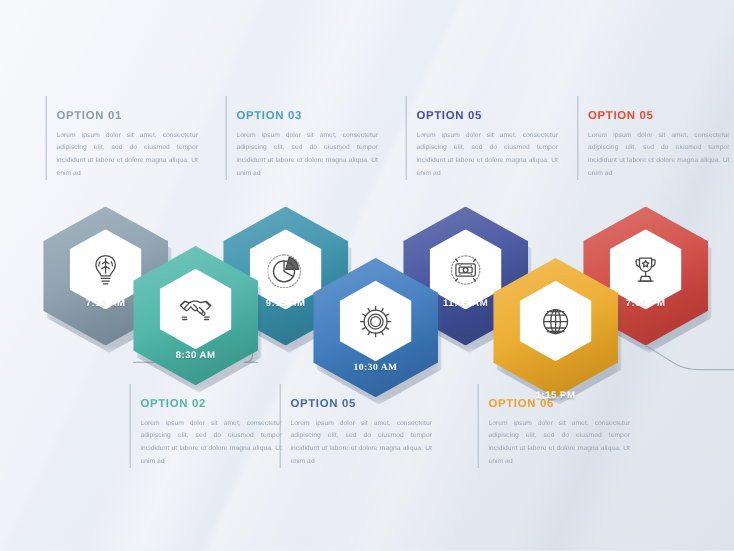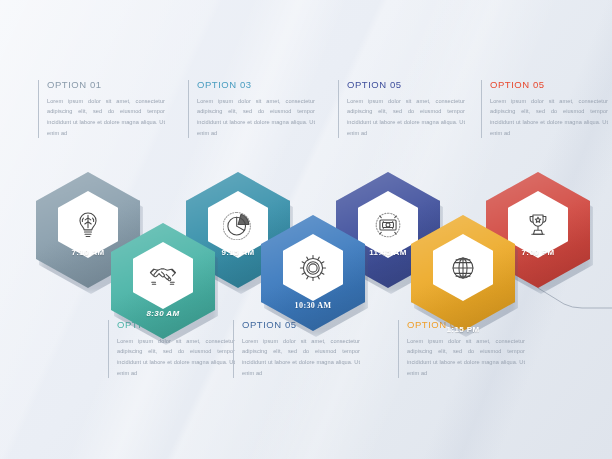--- a/index.html
+++ b/index.html
@@ -54,23 +54,23 @@
   
   .txt {
     position: absolute;
     width: 118px;
     padding-left: 8px;
     border-left: 1.5px solid #b9c2ce;
     box-sizing: content-box;
   }
   .txt .title {
     font-size: 9.5px;
-    font-weight: normal;
+    font-weight: bold;
     letter-spacing: 0.55px;
-    margin: 0 0 6px 0;
+    margin: 12px 0 6px 0;
     line-height: 1;
   }
   .txt .body {
     font-size: 5.6px;
     line-height: 1.92;
     color: #9aa4b2;
     text-align: justify;
     margin: 0;
     letter-spacing: 0.05px;
   }
@@ -185,21 +185,21 @@
         <div class="hex-inner">
           <svg width="30" height="30" viewBox="0 0 32 32">
             <path stroke="#4a4a4a" fill="none" stroke-width="1.15" stroke-linecap="round" stroke-linejoin="round" d="M16 3.2c-5 0-8.6 3.7-8.6 8.3 0 3.2 1.7 5.2 3.1 6.8.9 1 1.3 1.8 1.4 2.9h8.2c.1-1.1.5-1.9 1.4-2.9 1.4-1.6 3.1-3.6 3.1-6.8 0-4.6-3.6-8.3-8.6-8.3z"></path>
             <path stroke="#4a4a4a" fill="none" stroke-width="1.15" stroke-linecap="round" stroke-linejoin="round" d="M12.2 23.4h7.6M12.8 25.9h6.4M14 28.3h4"></path>
             <path stroke="#4a4a4a" fill="none" stroke-width="1.15" stroke-linecap="round" stroke-linejoin="round" d="M16 5.6v13.2M16 8.4l-3 2.1M16 8.4l3 2.1M16 12.6l-3.4 2.3M16 12.6l3.4 2.3"></path>
             <path stroke="#4a4a4a" fill="none" stroke-width="1.15" stroke-linecap="round" stroke-linejoin="round" d="M11.1 8.6c-1 1-1.4 2.4-1.1 3.7M20.9 8.6c1 1 1.4 2.4 1.1 3.7"></path>
           </svg>
         </div>
         <div class="hex-time" style="top: 76px;">7:10 AM</div>
       </div>
-      <div class="hex-wrap" style="left: 111px; top: 223px; z-index: 15; font-style: italic;">
+      <div class="hex-wrap" style="left: 111px; top: 205px; z-index: 15;">
         <div class="hex-shadow"></div>
         <div class="hex-outer" style="background: linear-gradient(150deg, rgb(76, 181, 168) 0%, rgb(76, 181, 168) 45%, rgb(61, 163, 150) 100%);">
           <div class="hex-gloss"></div>
         </div>
         <div class="hex-inner">
           <svg width="30" height="30" viewBox="0 0 32 32">
             <path stroke="#4a4a4a" fill="none" stroke-width="1.15" stroke-linecap="round" stroke-linejoin="round" d="M2.6 12.4l3.6-3.6 4.3 1 3.4-1.4h3.2l3.4 1.4 4.3-1 3.6 3.6"></path>
             <path stroke="#4a4a4a" fill="none" stroke-width="1.15" stroke-linecap="round" stroke-linejoin="round" d="M10.5 9.8l-3.8 4.1c-.7.8-.6 1.9.2 2.5.7.6 1.8.5 2.4-.2l2.4-2.6"></path>
             <path stroke="#4a4a4a" fill="none" stroke-width="1.15" stroke-linecap="round" stroke-linejoin="round" d="M11.7 13.6l3 2.9c.7.7 1.8.6 2.4-.1.6-.7.5-1.7-.2-2.3l-2.6-2.4"></path>
             <path stroke="#4a4a4a" fill="none" stroke-width="1.15" stroke-linecap="round" stroke-linejoin="round" d="M17.1 16.4l2.8 2.6c.7.6 1.7.6 2.3-.1.6-.7.5-1.7-.2-2.3l-2.6-2.4"></path>

